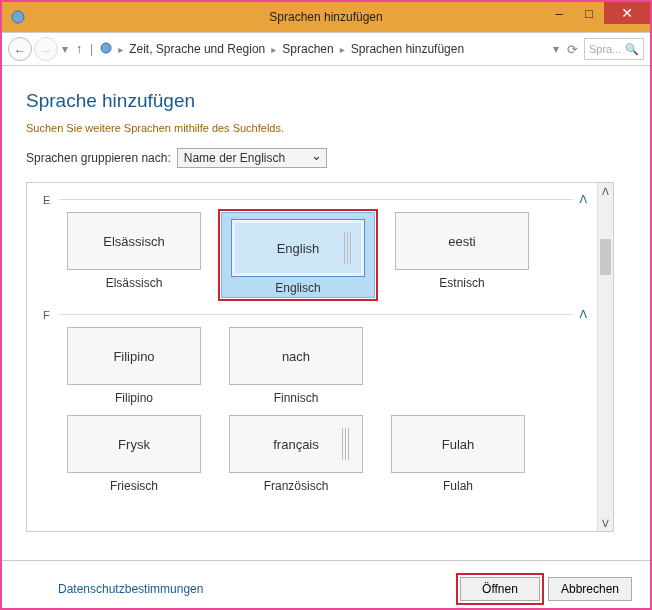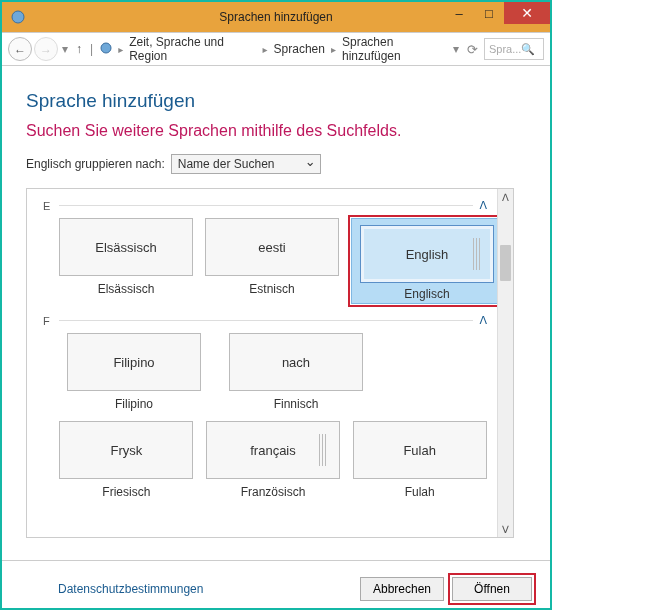--- a/index.html
+++ b/index.html
@@ -5,22 +5,22 @@
   * { box-sizing: border-box; }
   body {
     margin: 0;
     font-family: "Segoe UI", Arial, sans-serif;
     background: #fff;
     width: 652px;
     height: 610px;
     overflow: hidden;
   }
   .frame {
-    border: 2px solid #14b8a6;
-    width: 552px;
+    border: 2px solid #ec4899;
+    width: 652px;
     height: 610px;
     position: relative;
     background: #fff;
   }
   
   .titlebar {
     background: #e8a33d;
     height: 30px;
     display: flex;
     align-items: center;
@@ -85,39 +85,40 @@
   .bc-sep { color:#888; font-size:10px; padding:0 1px;}
   .nav-right { display:flex; align-items:center; gap:6px; color:#888;}
   .refresh { cursor:pointer; font-size:13px;}
   .search-box {
     border:1px solid #ccc;
     width: 60px; height: 22px;
     display:flex; align-items:center;
     padding:0 4px;
     font-size:11px;
     color:#aaa;
+    justify-content: space-between;
   }
   
   .content {
     position: absolute;
     top: 64px;
     left: 0; right: 0;
     bottom: 50px;
     padding: 24px 36px 6px 24px;
     overflow: hidden;
   }
   .page-title {
     color: #1a5b8f;
     font-size: 19px;
     font-weight: 400;
     margin: 0 0 10px 0;
   }
   .instr {
-    font-size: 16px;
-    color: #be185d;
+    font-size: 11px;
+    color: #a16207;
     margin: 0 0 14px 0;
   }
   .group-row { font-size:12px; color:#333; display:flex; align-items:center; gap:6px; margin-bottom:14px;}
   .combo {
     border:1px solid #aaa;
     height: 20px;
     width: 150px;
     font-size: 12px;
     padding: 0 18px 0 6px;
     display:flex; align-items:center;
@@ -283,57 +284,57 @@
       <span>Spra...</span>
       <span>🔍</span>
     </div>
   </div>
 </div>
 
 <div class="content">
   <h1 class="page-title">Sprache hinzufügen</h1>
   <p class="instr">Suchen Sie weitere Sprachen mithilfe des Suchfelds.</p>
   <div class="group-row">
-    <span>Englisch gruppieren nach:</span>
+    <span>Sprachen gruppieren nach:</span>
     <div class="combo">
-      <span>Name der Suchen</span>
+      <span>Name der Englisch</span>
     </div>
   </div>
 
   <div class="lang-pane">
     <div class="lang-scroll">
 
       <div class="section-head">
         <span class="letter">E</span>
         <span class="line"></span>
         <span class="caret">ᐱ</span>
       </div>
       <div class="tiles">
         <div class="tile-wrap">
           <div class="tile">
                 <span>Elsässisch</span>
               </div>
           <div class="tile-caption">Elsässisch</div>
         </div>
-        <div class="tile-wrap">
-          <div class="tile">
-                <span>eesti</span>
-              </div>
-          <div class="tile-caption">Estnisch</div>
-        </div>
         <div class="tile-wrap selected highlight-box">
           <div class="tile">
                 <span>English</span>
             <div class="sublines">
                   <span></span>
                   <span></span>
                   <span></span>
                 </div>
           </div>
           <div class="tile-caption">Englisch</div>
+        </div>
+        <div class="tile-wrap">
+          <div class="tile">
+                <span>eesti</span>
+              </div>
+          <div class="tile-caption">Estnisch</div>
         </div>
       </div>
 
       <div class="section-head" style="margin-top:10px">
         <span class="letter">F</span>
         <span class="line"></span>
         <span class="caret">ᐱ</span>
       </div>
       <div class="tiles">
         <div class="tile-wrap">
@@ -380,18 +381,18 @@
       <div class="scroll-arrow">ᐱ</div>
       <div class="scroll-thumb"></div>
       <div class="scroll-arrow bottom">ᐯ</div>
     </div>
   </div>
 </div>
 
 <div class="bottombar">
   <span class="privacy-link">Datenschutzbestimmungen</span>
   <div class="btn-row">
+    <div class="btn primary-out">Öffnen</div>
     <div class="btn">Abbrechen</div>
-    <div class="btn primary-out">Öffnen</div>
   </div>
 </div>
 
 </div>
 
 </body></html>

